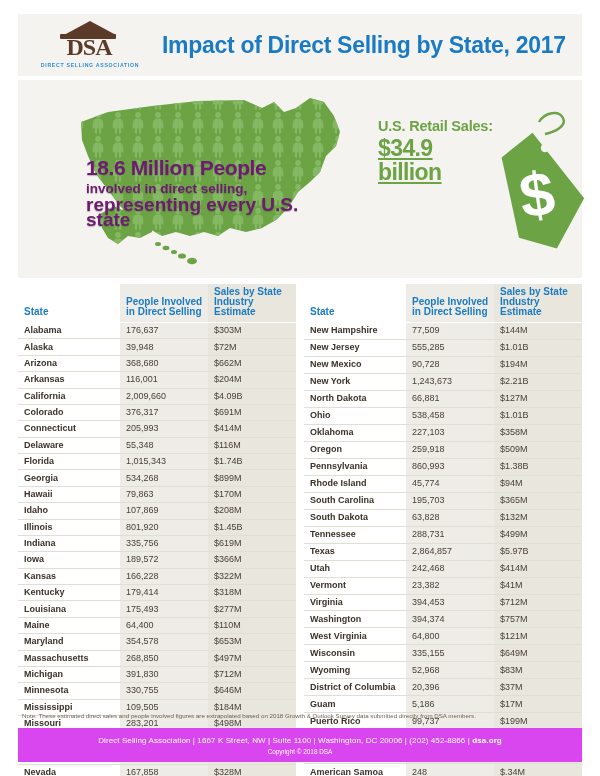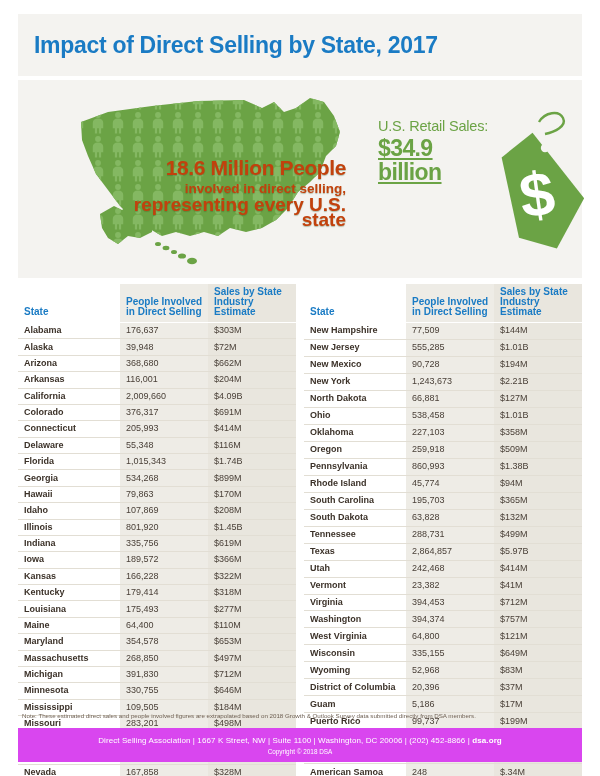--- a/index.html
+++ b/index.html
@@ -93,22 +93,22 @@
   .map-box {
     position: absolute;
     left: 30px; top: 6px;
     width: 310px; height: 190px;
   }
   .map-svg { display: block; }
   .map-caption {
     position: absolute;
     left: 38px; top: 70px;
     width: 260px;
-    text-align: right;
-    color: #c2410c;
+    text-align: left;
+    color: #701a75;
     text-shadow: 0 1px 1px rgba(60,90,40,.35);
   }
   .map-cap-1 {
     font-size: 21px;
     font-weight: bold;
     letter-spacing: -0.4px;
     line-height: 23px;
   }
   .map-cap-2 {
     font-size: 13.5px;
@@ -122,21 +122,21 @@
     line-height: 15.5px;
   }
 
   .retail {
     position: absolute;
     left: 360px; top: 38px;
     width: 115px;
   }
   .retail-label {
     font-size: 14.5px;
-    font-weight: normal;
+    font-weight: bold;
     color: #6ba345;
     letter-spacing: -0.2px;
     line-height: 17px;
   }
   .retail-amount {
     font-size: 23px;
     font-weight: bold;
     color: #6ba345;
     letter-spacing: -0.6px;
     line-height: 24px;
@@ -225,20 +225,26 @@
     font-size: 6.4px;
     padding-top: 3px;
   }
 </style>
 </head>
 <body>
 
 <div class="page">
 
   <div class="header">
+    <div class="logo-wrap">
+      <div class="logo-house"></div>
+      <div class="logo-eaves"></div>
+      <div class="logo-dsa">DSA</div>
+      <div class="logo-sub">DIRECT SELLING ASSOCIATION</div>
+    </div>
     <div class="header-title">Impact of Direct Selling by State, 2017</div>
   </div>
 
   <div class="hero">
 
     <div class="map-box">
       <svg class="map-svg" width="310" height="190" viewBox="0 0 310 190">
         <defs>
           <pattern id="peoplePat" width="20" height="24" patternUnits="userSpaceOnUse">
             <g fill="#84b862">

